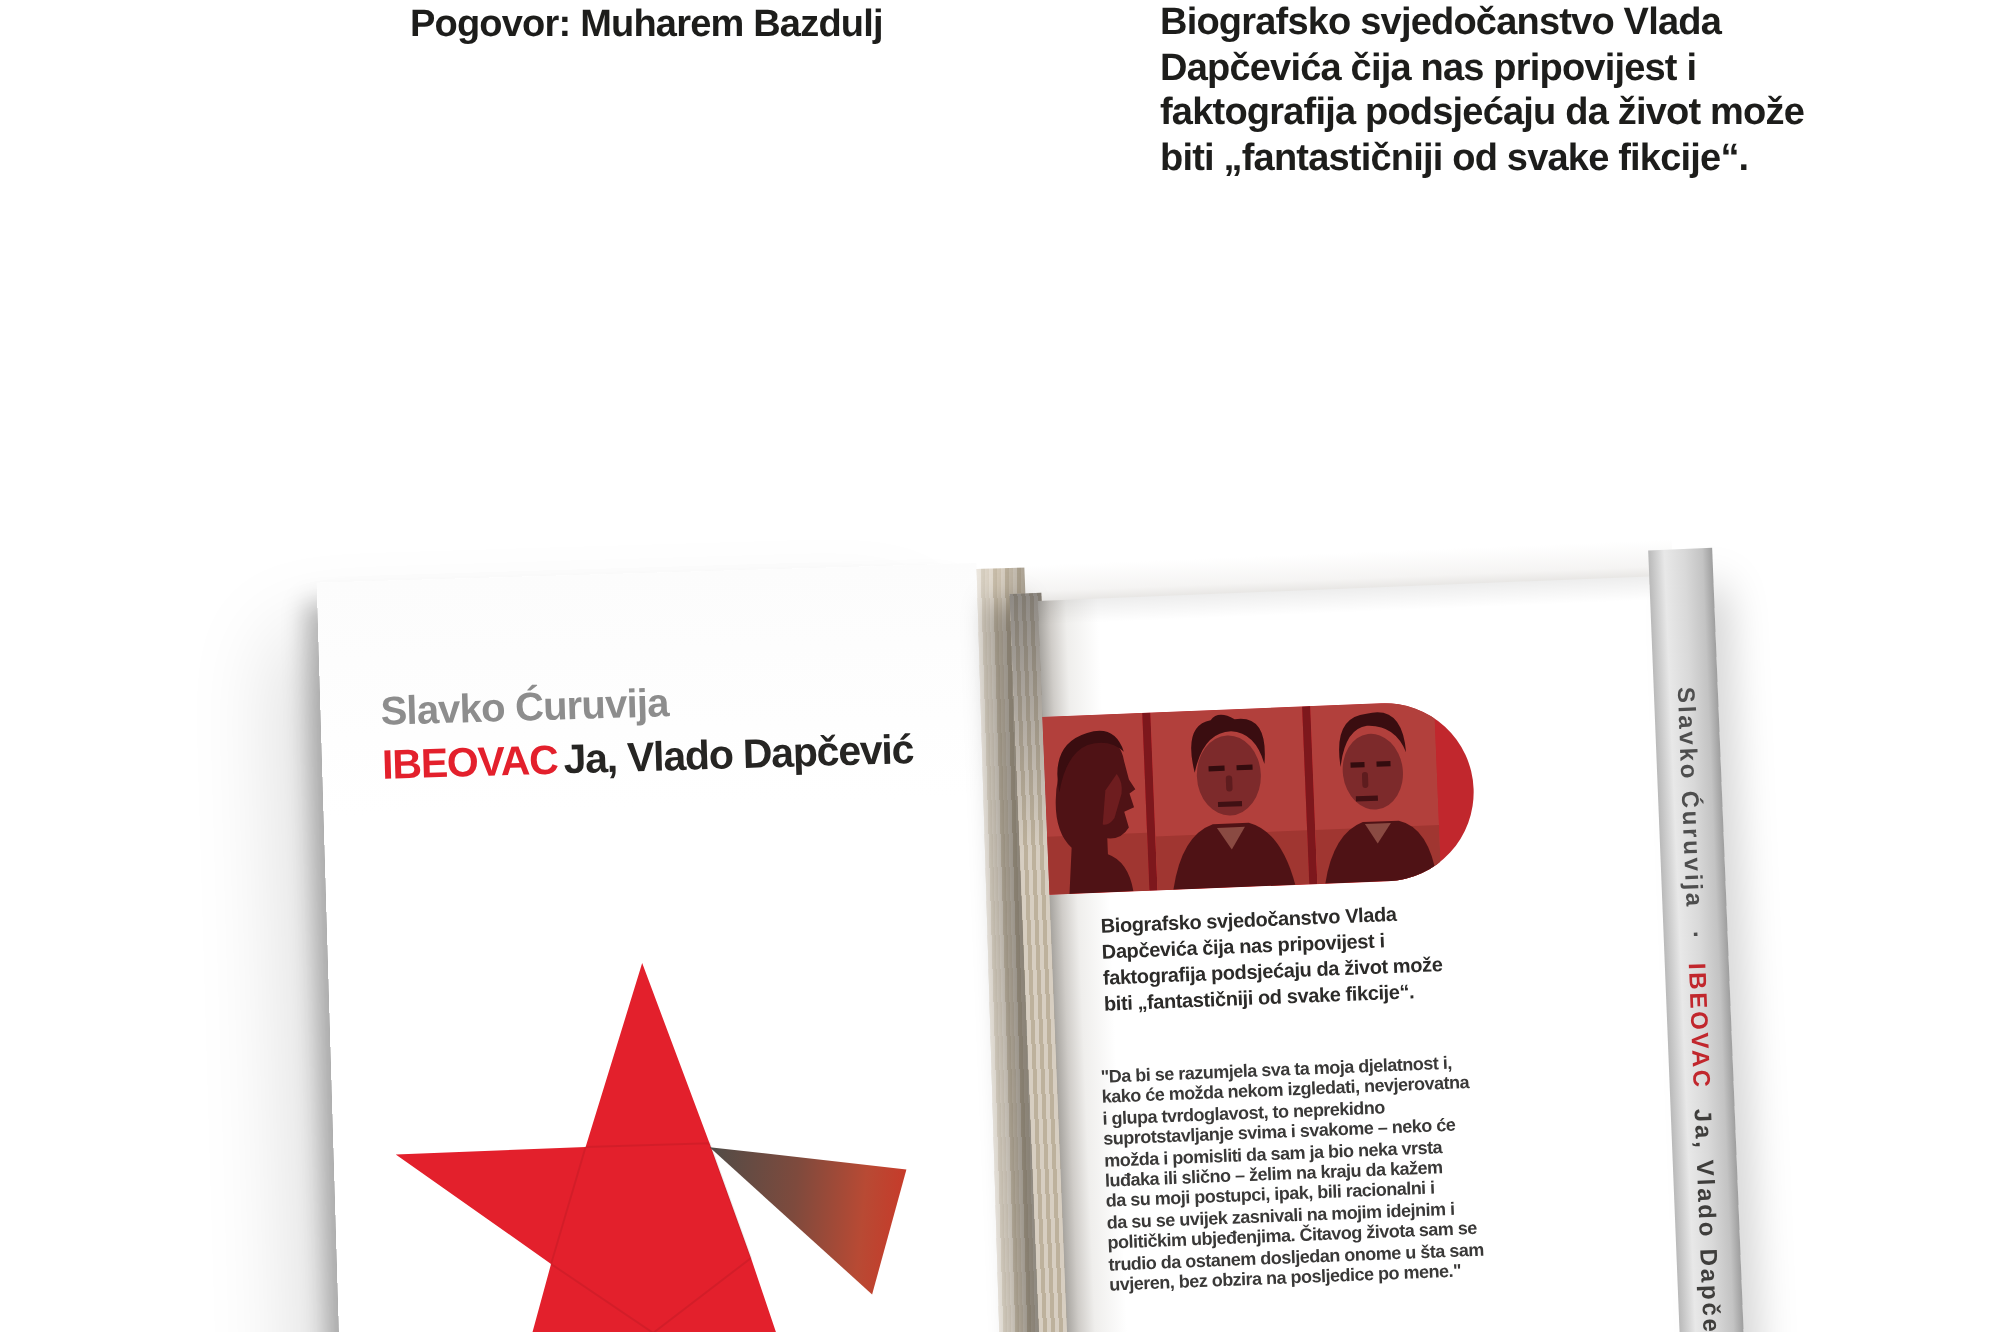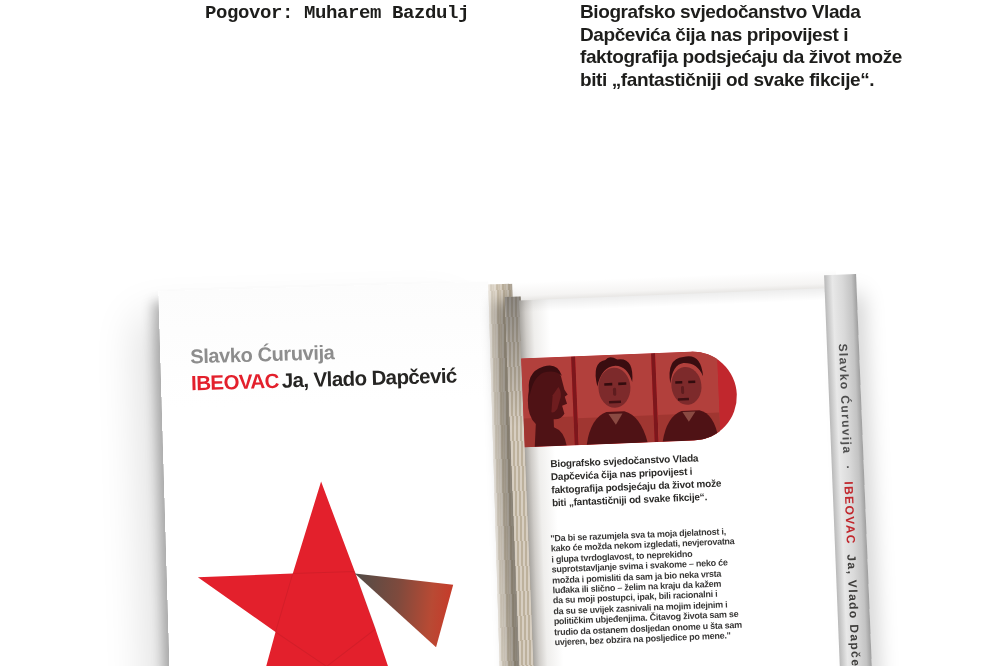--- a/index.html
+++ b/index.html
@@ -3,21 +3,21 @@
 <meta charset="utf-8">
 <style>
   html,body{margin:0;padding:0;background:#fff;}
   .stage{
     position:relative;width:1000px;height:666px;overflow:hidden;background:#ffffff;
     font-family:"Liberation Sans","DejaVu Sans",sans-serif;
   }
   
   .hdr-left{
     position:absolute;left:205px;top:2px;font-size:19px;font-weight:bold;
-    letter-spacing:-0.4px;color:#1d1d1b;white-space:nowrap;font-family:Liberation Mono, monospace;
+    letter-spacing:-0.4px;color:#1d1d1b;white-space:nowrap;
   }
   .hdr-right{
     position:absolute;left:580px;top:1px;font-size:19px;font-weight:bold;
     letter-spacing:-0.4px;line-height:22.5px;color:#1d1d1b;white-space:nowrap;
   }
   
   .book-left{
     position:absolute;left:158px;top:276px;width:358px;height:480px;
     transform:rotate(-1.7deg);transform-origin:50% 0;
   }

